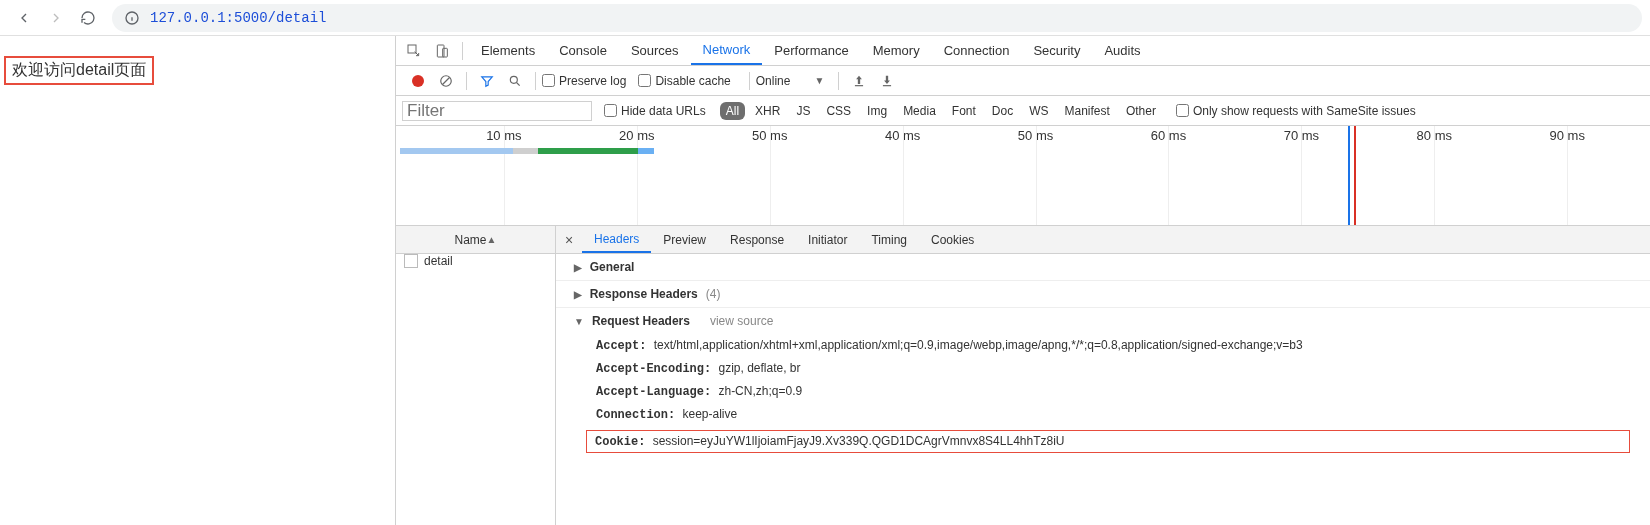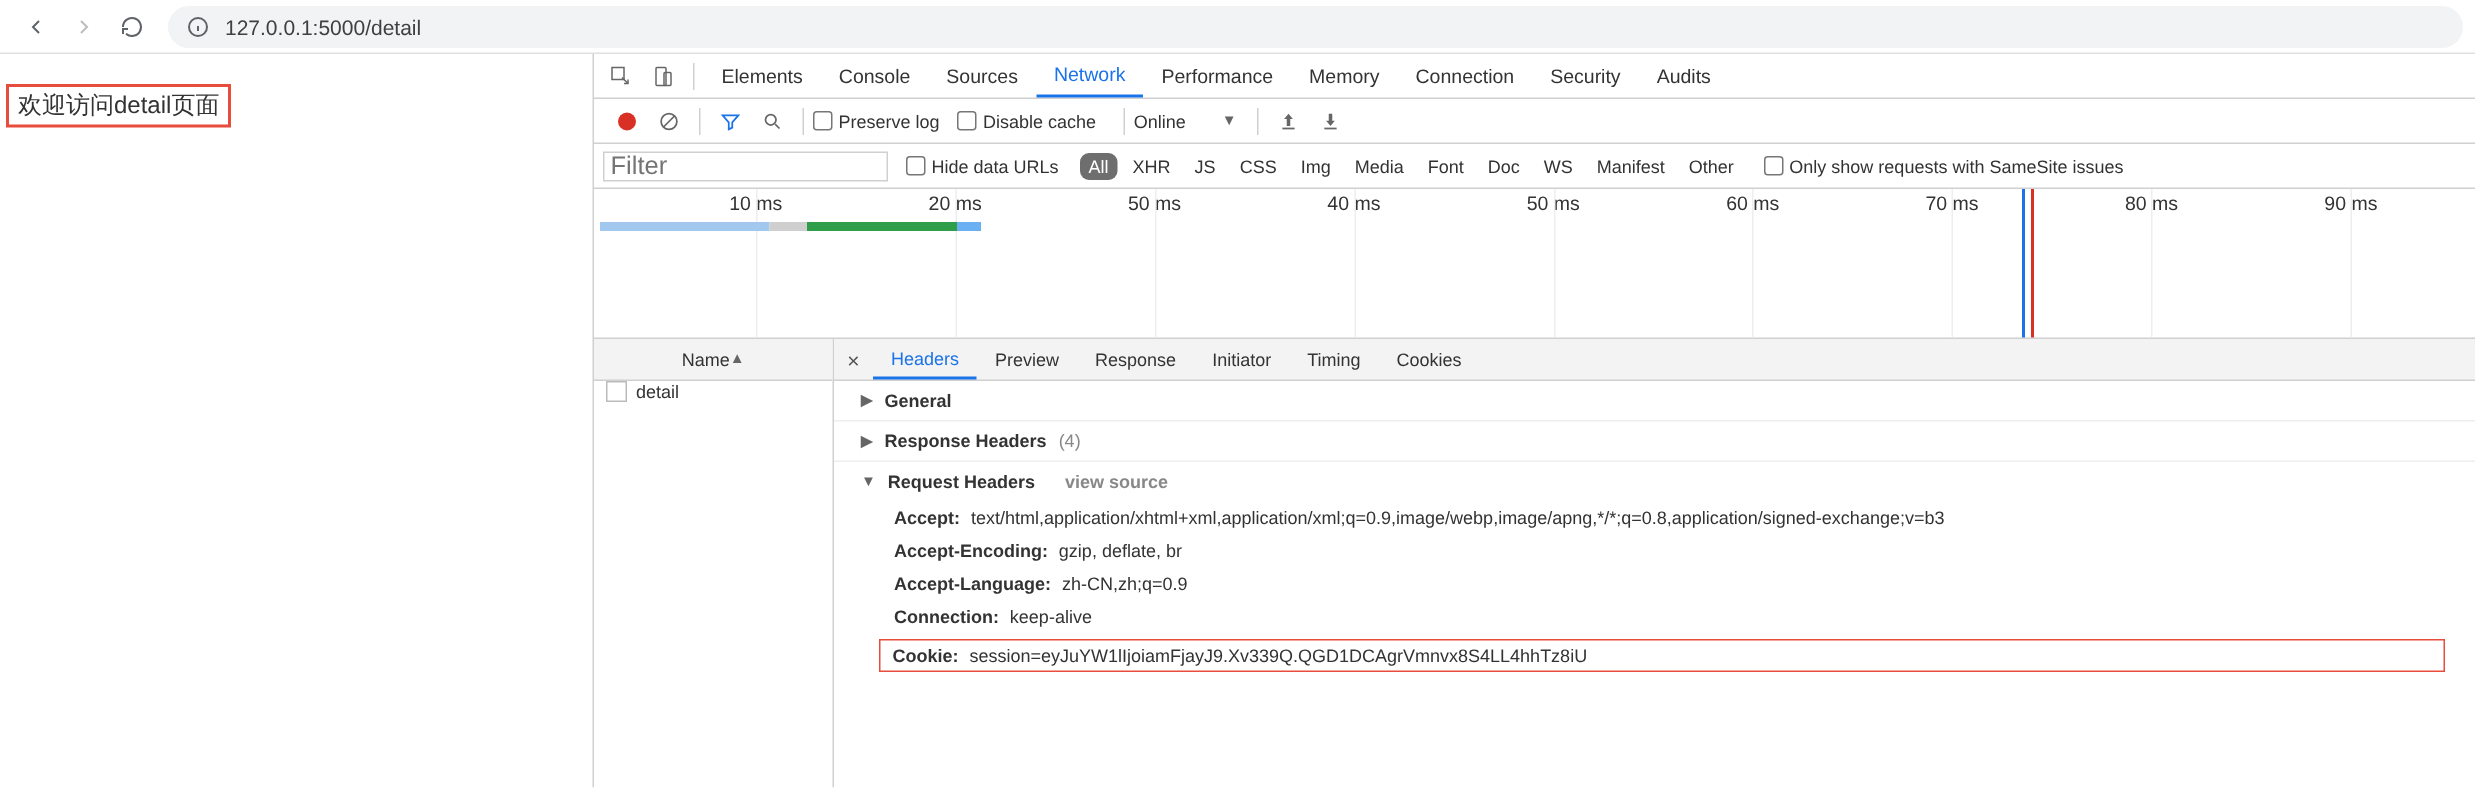--- a/index.html
+++ b/index.html
@@ -2,21 +2,21 @@
 <html><head>
 <meta charset="utf-8">
 <style>
   * { box-sizing: border-box; margin: 0; padding: 0; font-family: "Segoe UI", Arial, sans-serif; }
   body { width: 1650px; height: 525px; background: #fff; overflow: hidden; font-size: 13px; color: #333; }
   .browser-toolbar { height: 36px; background: #fff; border-bottom: 1px solid #e0e0e0; display: flex; align-items: center; padding: 0 8px; }
   .nav-btn { width: 32px; height: 28px; display: flex; align-items: center; justify-content: center; color: #5f6368; border-radius: 14px; cursor: pointer; }
   .nav-btn.disabled { color: #bdbdbd; }
   .url-bar { flex: 1; height: 28px; background: #f1f3f4; border-radius: 14px; margin-left: 8px; display: flex; align-items: center; padding: 0 12px; font-size: 14px; color: #5f6368; }
   .url-bar .info-icon { margin-right: 10px; color: #5f6368; }
-  .url-text { color: #404040; }
+  .url-text { color: #1d4ed8; font-family: Liberation Mono, monospace; }
   .content-row { display: flex; height: calc(100% - 36px); }
   .page-area { width: 395px; background: #fff; }
   .welcome-box { border: 2px solid #e74c3c; margin: 20px 0 0 4px; padding: 2px 6px; font-size: 16px; display: inline-block; }
   .devtools { flex: 1; border-left: 1px solid #d0d0d0; display: flex; flex-direction: column; background: #fff; }
   .dt-tabs { height: 30px; border-bottom: 1px solid #d0d0d0; display: flex; align-items: center; padding-left: 4px; color: #333; font-size: 13px; }
   .dt-tab { padding: 0 12px; height: 100%; display: flex; align-items: center; cursor: pointer; }
   .dt-tab.active { color: #1a73e8; border-bottom: 2px solid #1a73e8; }
   .dt-icon-btn { width: 28px; height: 28px; display: flex; align-items: center; justify-content: center; cursor: pointer; }
   .dt-sep { width: 1px; height: 18px; background: #d0d0d0; margin: 0 6px; }
   .net-toolbar { height: 30px; border-bottom: 1px solid #d0d0d0; display: flex; align-items: center; padding-left: 8px; font-size: 12px; color: #333; }
@@ -40,23 +40,23 @@
   .req-item .file-icon { width: 14px; height: 14px; border: 1px solid #bbb; margin-right: 6px; }
   .detail-panel { flex: 1; display: flex; flex-direction: column; }
   .detail-tabs { height: 28px; background: #f3f3f3; border-bottom: 1px solid #d0d0d0; display: flex; align-items: center; font-size: 12px; }
   .detail-tab { padding: 0 12px; height: 100%; display: flex; align-items: center; cursor: pointer; color: #333; }
   .detail-tab.active { color: #1a73e8; border-bottom: 2px solid #1a73e8; }
   .close-x { width: 26px; text-align: center; cursor: pointer; font-size: 14px; color: #555; }
   .hdr-body { flex: 1; overflow: auto; font-size: 12px; }
   .hdr-section { padding: 6px 18px; border-bottom: 1px solid #eee; font-weight: bold; display:flex; align-items:center; gap:8px; }
   .hdr-section .tri { font-size: 10px; color: #666; }
   .hdr-section .count { color: #888; font-weight: normal; }
-  .hdr-section .vs { color: #888; font-weight: bold; margin-left: 12px; }
+  .hdr-section .vs { color: #888; font-weight: normal; margin-left: 12px; }
   .hdr-kv { padding: 4px 0 4px 40px; font-family: Consolas, monospace; font-size: 12px; }
-  .hdr-kv .k { font-weight: bold; }
+  .hdr-kv .k { font-weight: bold; font-family: Liberation Mono, monospace; }
   .cookie-box { border: 1px solid #e74c3c; margin: 4px 20px 4px 30px; padding: 3px 8px; }
   svg { display: block; }
 </style>
 </head>
 <body>
 
 <div class="browser-toolbar">
   <div class="nav-btn">
     <svg width="16" height="16" viewBox="0 0 24 24" fill="none" stroke="#5f6368" stroke-width="2">
         <path d="M15 18l-6-6 6-6"></path>

